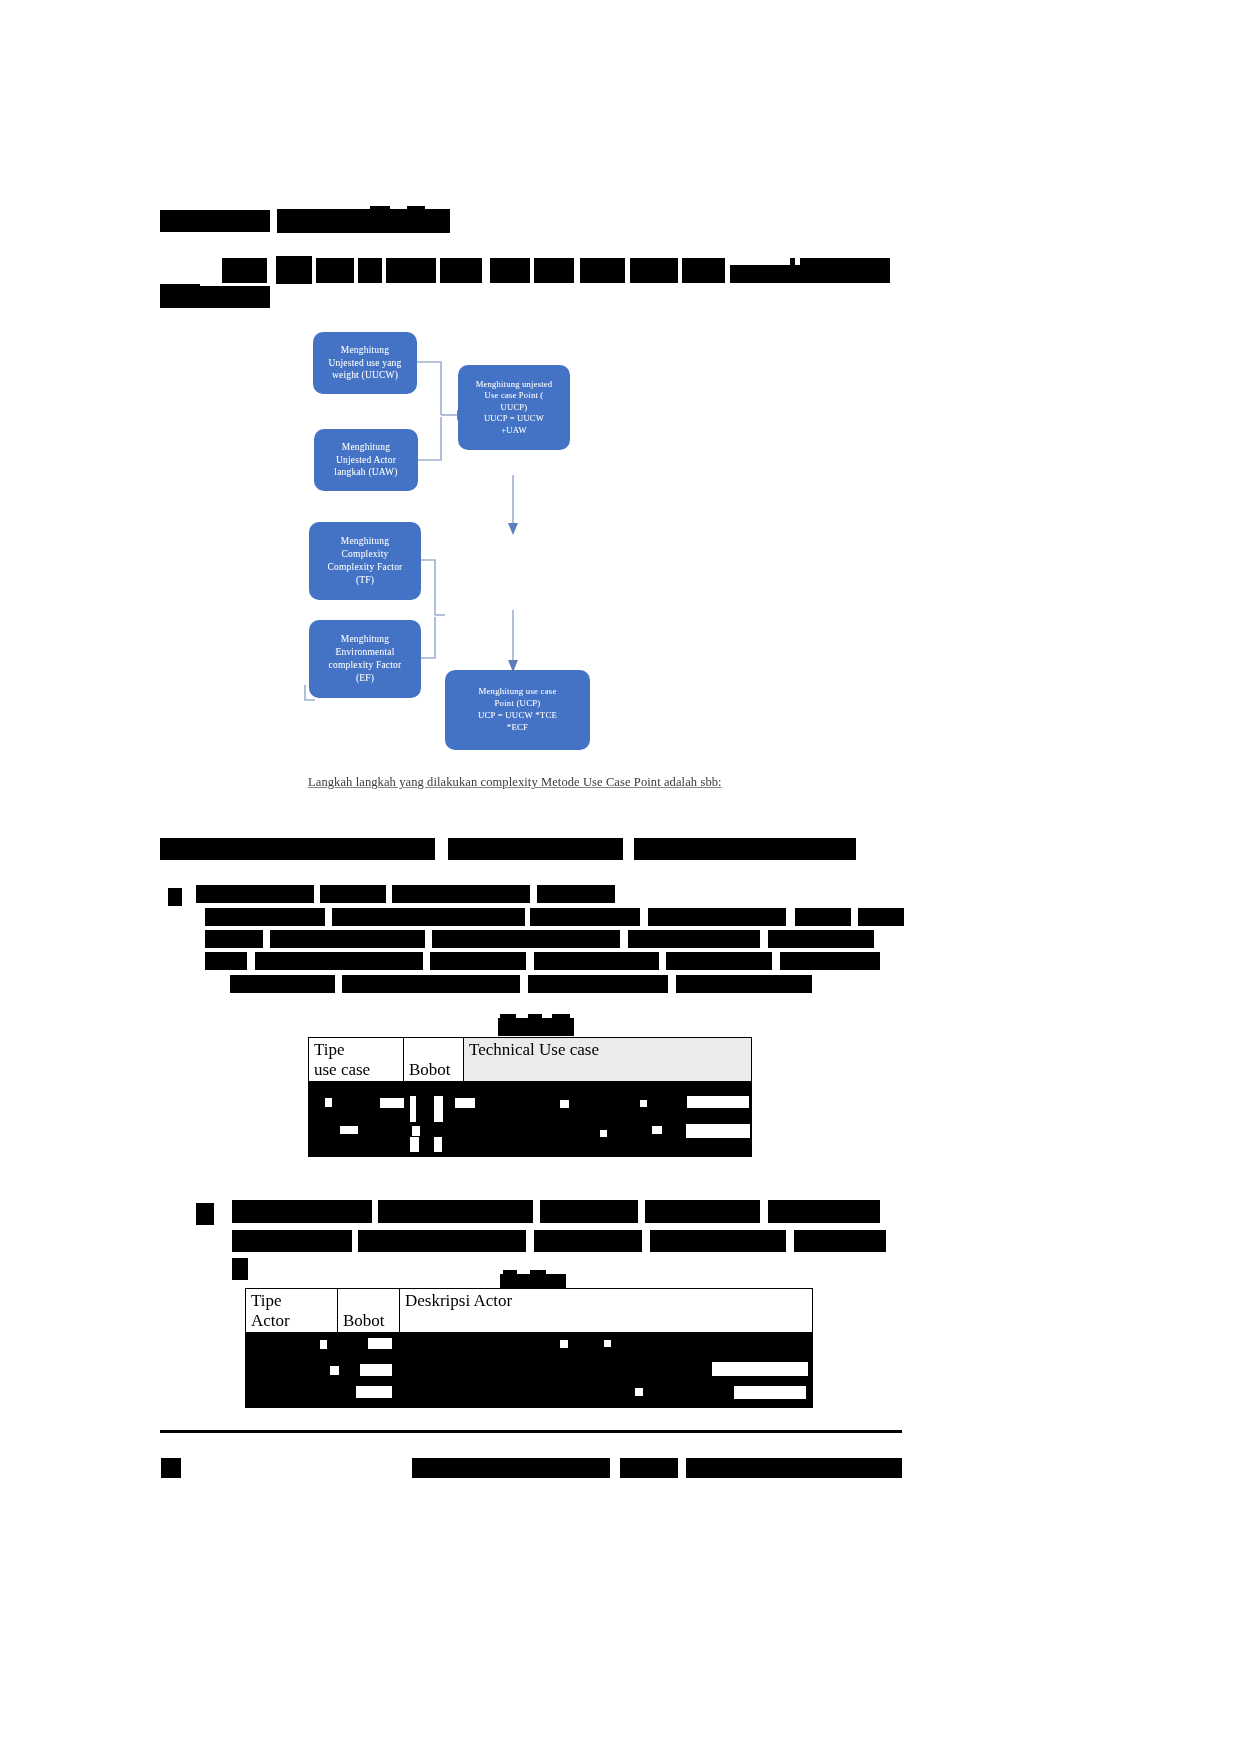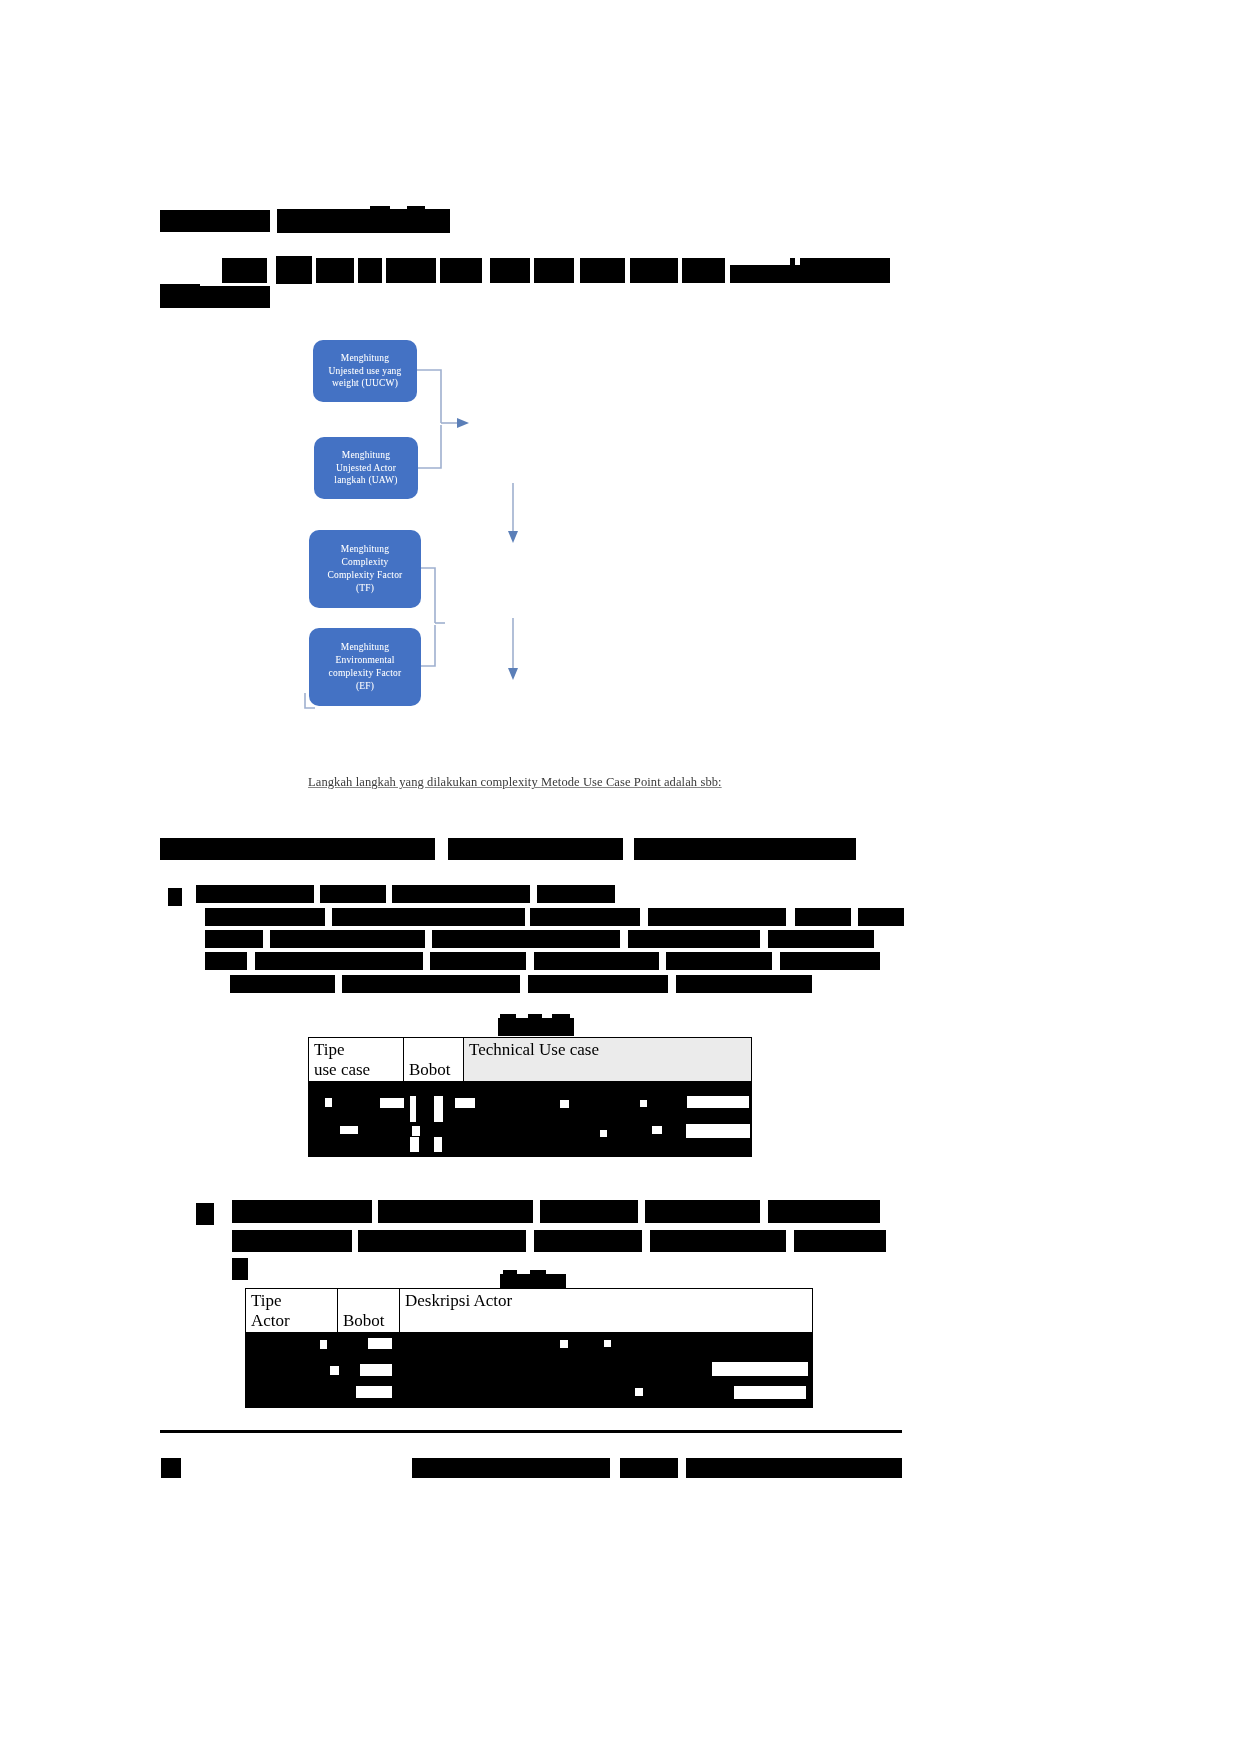--- a/index.html
+++ b/index.html
@@ -25,21 +25,21 @@
   
   .redact {
     position: absolute;
     background: #000000;
   }
 
   
   #flowchart {
     position: absolute;
     left: 295px;
-    top: 333px;
+    top: 325px;
     width: 340px;
     height: 440px;
   }
   .fc-box {
     position: absolute;
     background: #4472C4;
     border-radius: 10px;
     color: #ffffff;
     font-family: "Liberation Serif", serif;
     font-size: 9.5px;
@@ -148,36 +148,49 @@
       <span>Unjested use yang</span>
       <span>weight (UUCW)</span>
     </div>
 
     <div class="fc-box" style="left:19px; top:104px; width:104px; height:62px;">
       <span>Menghitung</span>
       <span>Unjested  Actor</span>
       <span>langkah (UAW)</span>
     </div>
 
+    <div class="fc-box" style="left:163px; top:40px; width:112px; height:85px; font-size:8.6px;">
+      <span>Menghitung unjested</span>
+      <span>Use case Point (</span>
+      <span>UUCP)</span>
+      <span>UUCP = UUCW</span>
+      <span>+UAW</span>
+    </div>
 
     <div class="fc-box" style="left:14px; top:197px; width:112px; height:78px;">
       <span>Menghitung</span>
       <span>Complexity</span>
       <span>Complexity  Factor</span>
       <span>(TF)</span>
     </div>
 
     <div class="fc-box" style="left:14px; top:295px; width:112px; height:78px;">
       <span>Menghitung</span>
       <span>Environmental</span>
       <span>complexity Factor</span>
       <span>(EF)</span>
     </div>
 
 
+    <div class="fc-box" style="left:150px; top:345px; width:145px; height:80px; font-size:8.8px;">
+      <span>Menghitung use case</span>
+      <span>Point (UCP)</span>
+      <span>UCP = UUCW *TCE</span>
+      <span>*ECF</span>
+    </div>
   </div>
 
   <div class="caption" style="left:308px; top:775px;">Langkah  langkah yang dilakukan  complexity Metode  Use Case Point adalah sbb:</div>
 
   <div class="redact" style="left:160px; top:838px; width:275px; height:22px;"></div>
   <div class="redact" style="left:448px; top:838px; width:175px; height:22px;"></div>
   <div class="redact" style="left:634px; top:838px; width:222px; height:22px;"></div>
 
   <div class="redact" style="left:168px; top:888px; width:14px; height:18px;"></div>
 

